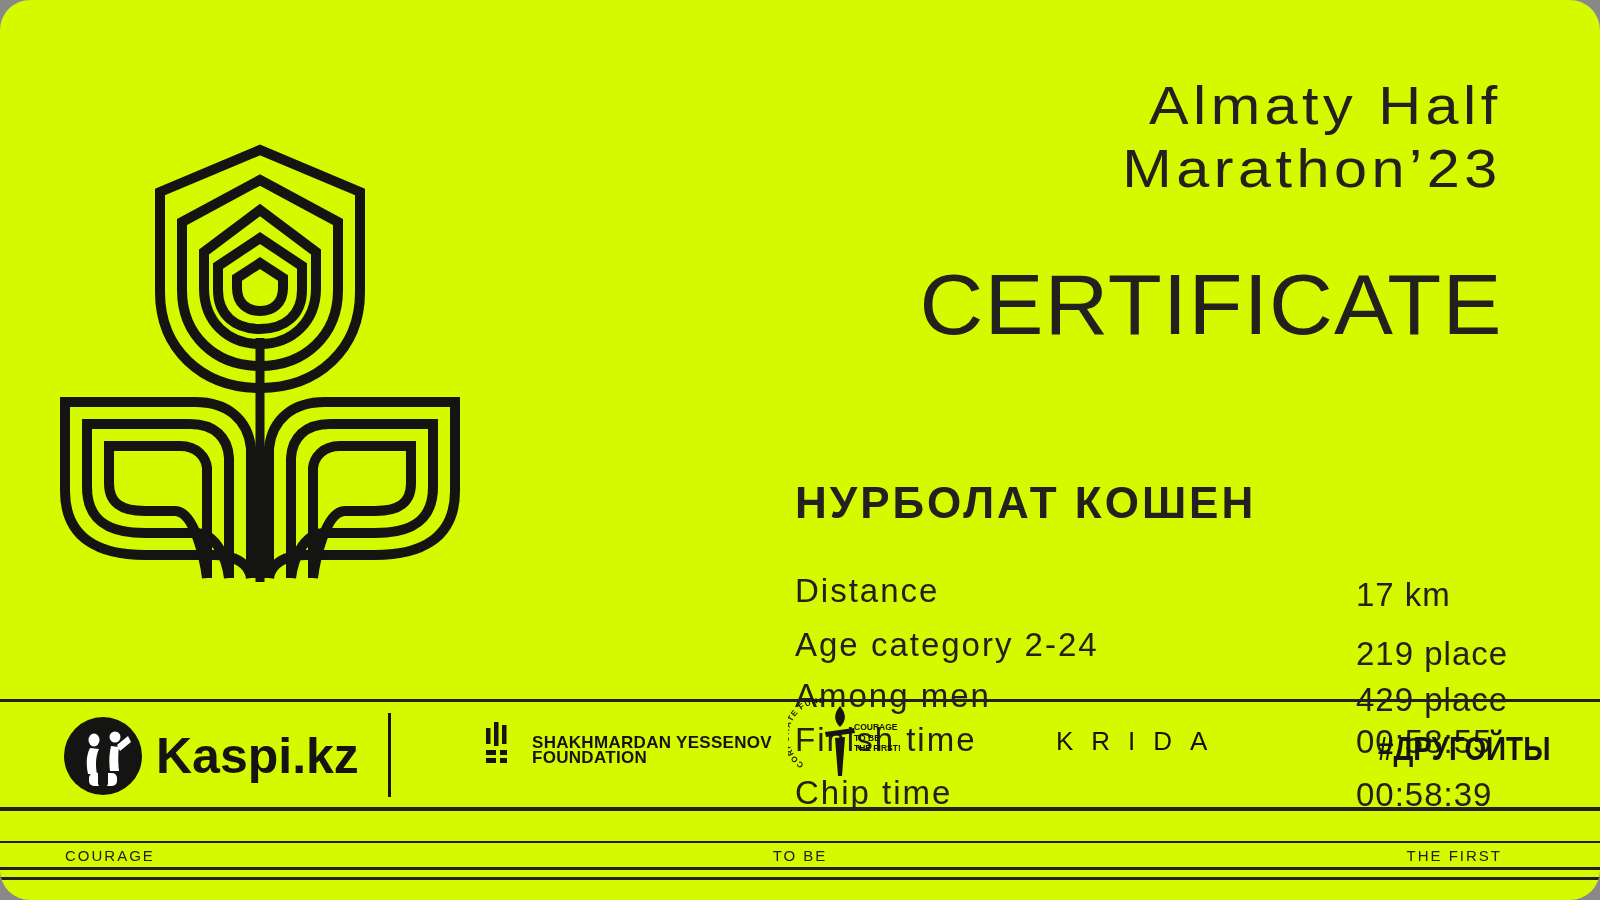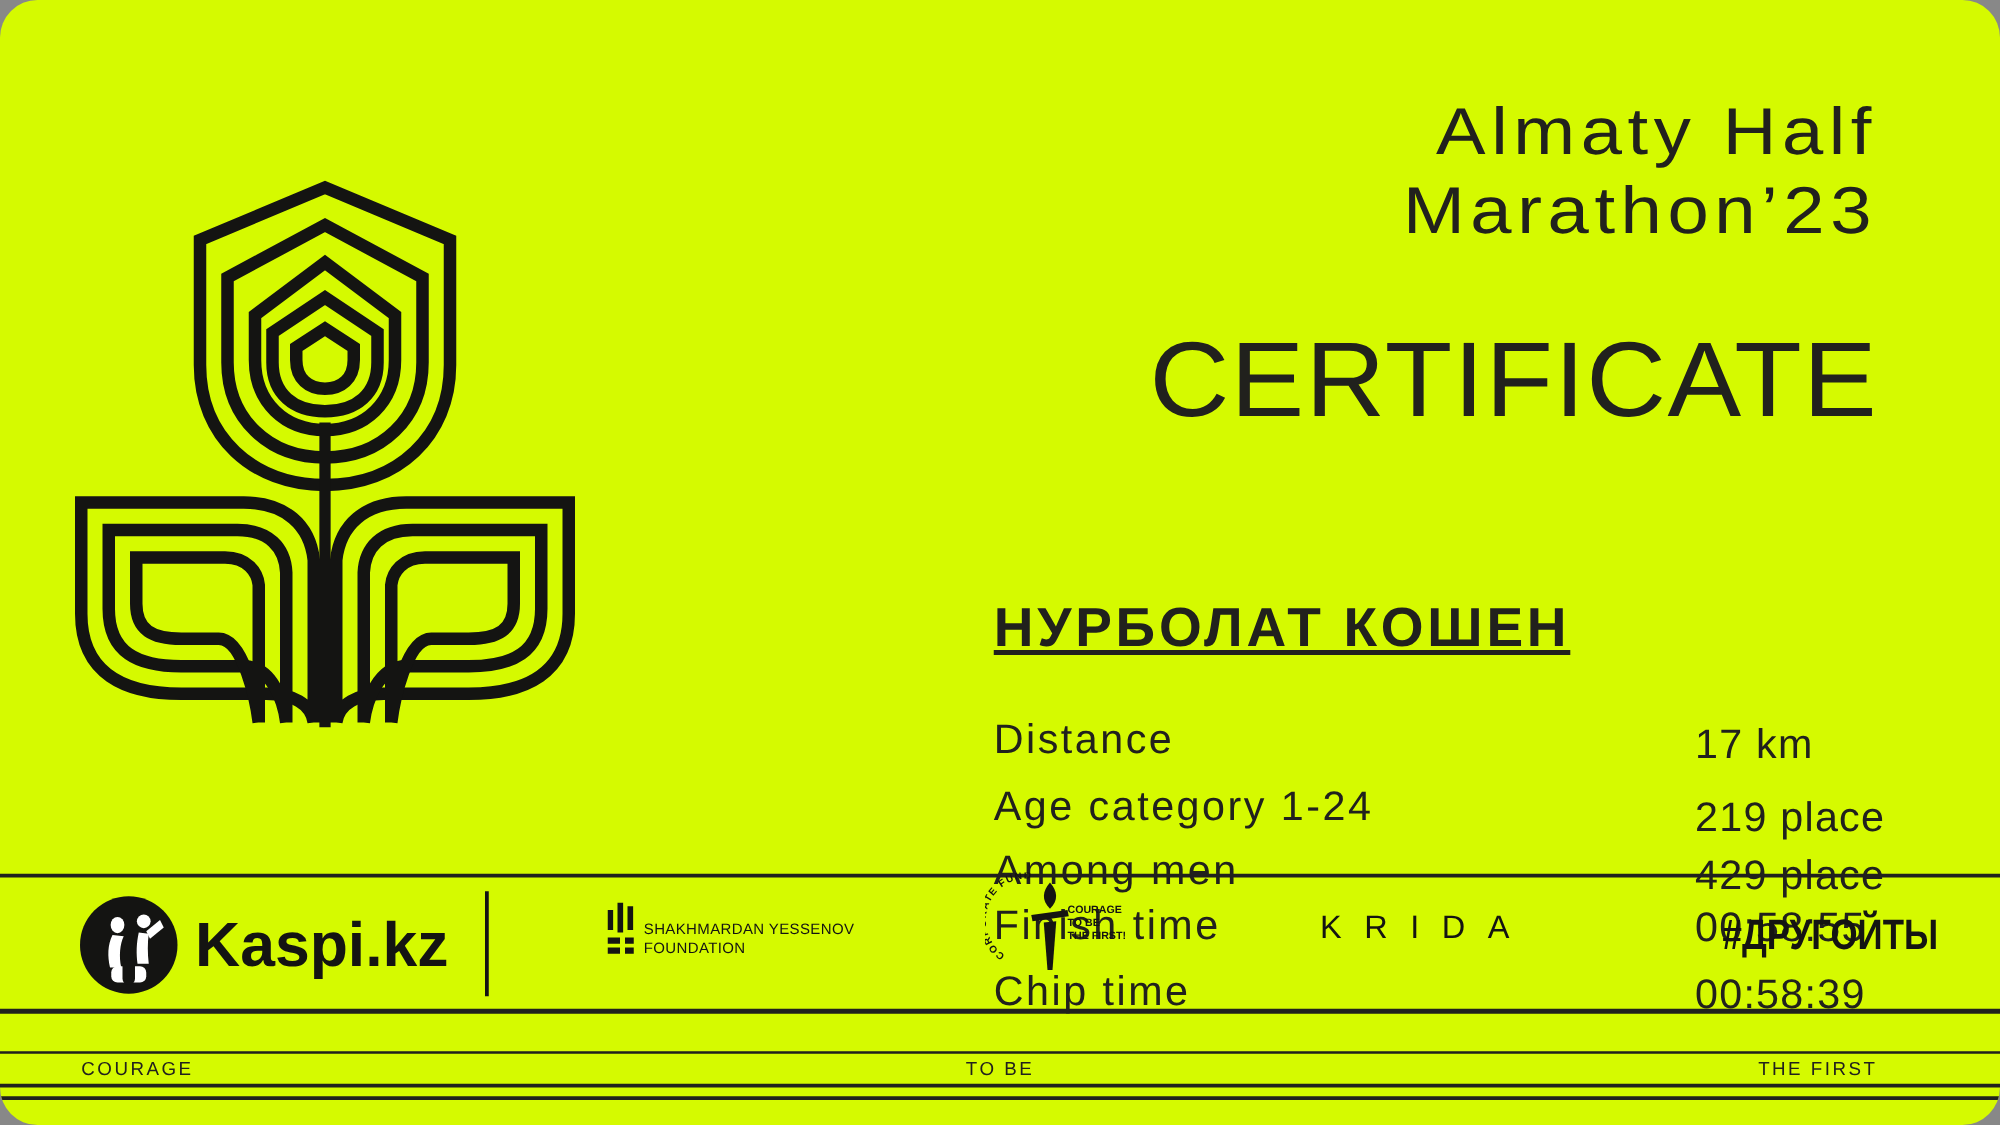--- a/index.html
+++ b/index.html
@@ -25,36 +25,36 @@
     font-weight:normal;white-space:nowrap;
   }
   .certificate{
     top:262px;right:98px;text-align:right;
     font-size:85px;letter-spacing:1px;line-height:85px;
     transform:scaleX(1.04);transform-origin:100% 0;
     font-weight:normal;white-space:nowrap;
   }
   .recipient{
     top:478px;left:795px;
-    font-size:44px;font-weight:bold;letter-spacing:3px;white-space:nowrap;text-decoration:underline;
+    font-size:44px;font-weight:bold;letter-spacing:3px;white-space:nowrap;
   }
   .stat-row{position:absolute;left:0;width:1600px;height:40px;}
   .stat-label{position:absolute;left:795px;font-size:33px;letter-spacing:2px;white-space:nowrap;}
   .stat-value{position:absolute;left:1356px;font-size:33px;letter-spacing:1px;white-space:nowrap;}
 
   .band-line-top{top:699px;height:3px;z-index:1;}
   .band-line-bottom{top:807px;height:4px;z-index:1;}
 
   .kaspi{top:716px;left:63px;z-index:2;display:flex;align-items:center;}
   .kaspi-text{margin-left:13px;font-size:50px;font-weight:bold;letter-spacing:0px;color:var(--black);}
   .footer-divider{top:713px;left:388px;width:3px;height:84px;background:var(--black);z-index:2;}
 
   .yessenov{top:722px;left:486px;z-index:2;display:flex;}
-  .yessenov-text{margin-left:5px;margin-top:14px;font-size:12px;line-height:14.5px;
-    font-weight:normal;letter-spacing:0.3px;color:var(--black);white-space:nowrap;}
+  .yessenov-text{margin-left:22px;margin-top:14px;font-size:17px;line-height:14.5px;
+    font-weight:bold;letter-spacing:0.3px;color:var(--black);white-space:nowrap;}
 
   .torch{top:698px;left:788px;width:112px;height:92px;z-index:3;}
   .torch-slogan{position:absolute;left:66px;top:24px;font-size:8.5px;line-height:10.5px;
     font-weight:bold;color:var(--black);white-space:nowrap;}
 
   .krida{top:726px;left:1056px;font-size:26px;letter-spacing:18px;color:var(--black);z-index:2;white-space:nowrap;}
 
   .hashtag{top:729px;left:1378px;font-size:34px;font-weight:bold;color:var(--black);
     transform:scaleX(0.82);transform-origin:0 0;z-index:3;white-space:nowrap;letter-spacing:0px;}
 
@@ -99,21 +99,21 @@
 
   <div class="abs certificate">CERTIFICATE</div>
 
   <div class="abs recipient">НУРБОЛАТ КОШЕН</div>
 
   <div class="stat-row" style="top:572px;">
     <span class="stat-label">Distance</span>
     <span class="stat-value" style="top:4px;">17 km</span>
   </div>
   <div class="stat-row" style="top:626px;">
-    <span class="stat-label">Age category 1-24</span>
+    <span class="stat-label">Age category 2-24</span>
     <span class="stat-value" style="top:9px;">219 place</span>
   </div>
   <div class="stat-row" style="top:677px;z-index:2;">
     <span class="stat-label">Among men</span>
     <span class="stat-value" style="top:4px;">429 place</span>
   </div>
   <div class="stat-row" style="top:721px;z-index:2;">
     <span class="stat-label">Finish time</span>
     <span class="stat-value" style="top:2px;">00:58:55</span>
   </div>

